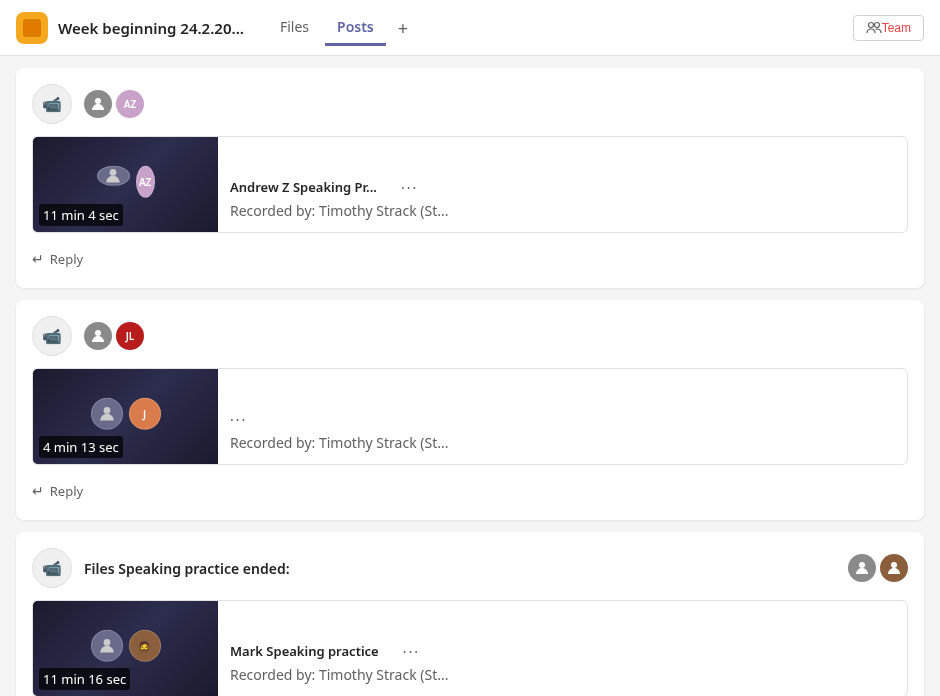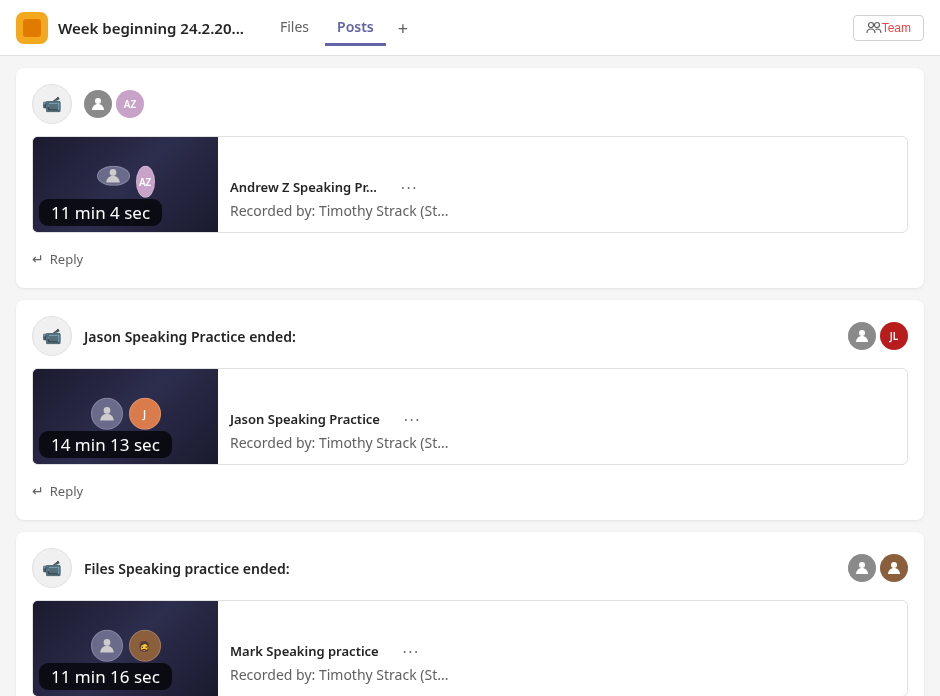--- a/index.html
+++ b/index.html
@@ -216,23 +216,23 @@
     }
     .thumb-avatar-pink {
       background: #c8a2c8;
     }
     .thumb-avatar-orange {
       background: #d97b4a;
     }
     .recording-duration {
       background: rgba(0,0,0,0.7);
       color: #fff;
-      font-size: 17px;
-      padding: 2px 12px;
-      border-radius: 9px;
+      font-size: 13px;
+      padding: 2px 4px;
+      border-radius: 3px;
       position: relative;
       z-index: 1;
     }
     .recording-info {
       padding: 8px 12px;
       display: flex;
       flex-direction: column;
       justify-content: center;
       flex: 1;
     }
@@ -354,21 +354,20 @@
       <span class="reply-arrow">↵</span>
       <span>Reply</span>
     </div>
   </div>
 
   <div class="post-card">
     <div class="post-header">
       <div class="post-icon">
         <span class="camera-icon">📹</span>
       </div>
-      <span class="post-title">Jason Speaking Practice ended:</span>
       <div class="avatar-group">
         <div class="avatar avatar-gray">
           <svg width="16" height="16" viewBox="0 0 16 16" fill="white" xmlns="http://www.w3.org/2000/svg">
             <circle cx="8" cy="5" r="3"></circle>
             <path d="M2 14c0-3.3 2.7-6 6-6s6 2.7 6 6"></path>
           </svg>
         </div>
         <div class="avatar avatar-jl">JL</div>
       </div>
     </div>
@@ -377,25 +376,24 @@
         <div class="thumbnail-dark"></div>
         <div class="thumbnail-avatars">
           <div class="thumb-avatar" style="background:#6a6a8a;">
             <svg width="18" height="18" viewBox="0 0 16 16" fill="#ccc">
                 <circle cx="8" cy="5" r="3"></circle>
                 <path d="M2 14c0-3.3 2.7-6 6-6s6 2.7 6 6"></path>
               </svg>
           </div>
           <div class="thumb-avatar thumb-avatar-orange">J</div>
         </div>
-        <span class="recording-duration">14 min 13 sec</span>
+        <span class="recording-duration">4 min 13 sec</span>
       </div>
       <div class="recording-info">
         <div class="recording-title-row">
-          <span class="recording-title">Jason Speaking Practice</span>
           <span class="more-dots">···</span>
         </div>
         <span class="recording-sub">Recorded by: Timothy Strack (St...</span>
       </div>
     </div>
     <div class="reply-btn">
       <span class="reply-arrow">↵</span>
       <span>Reply</span>
     </div>
   </div>

